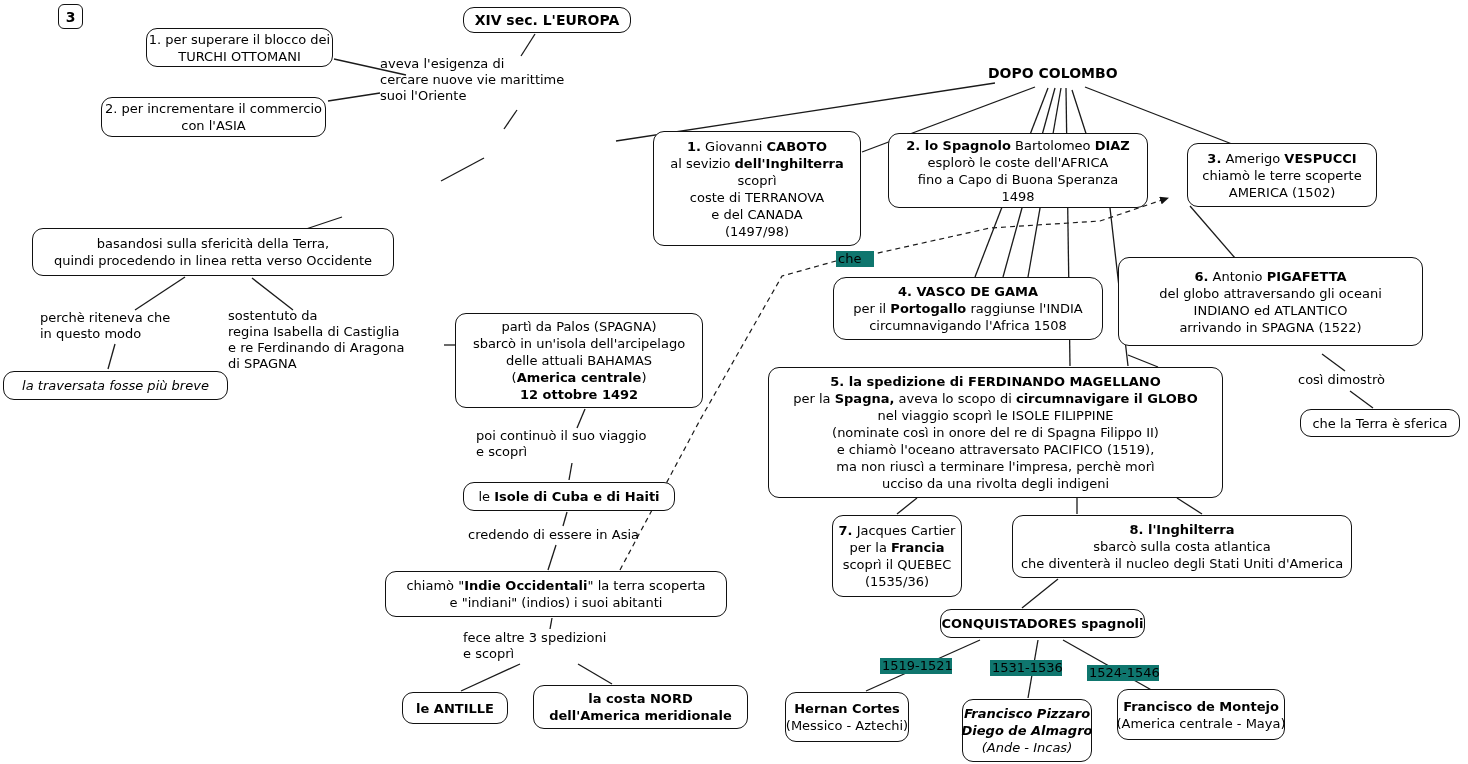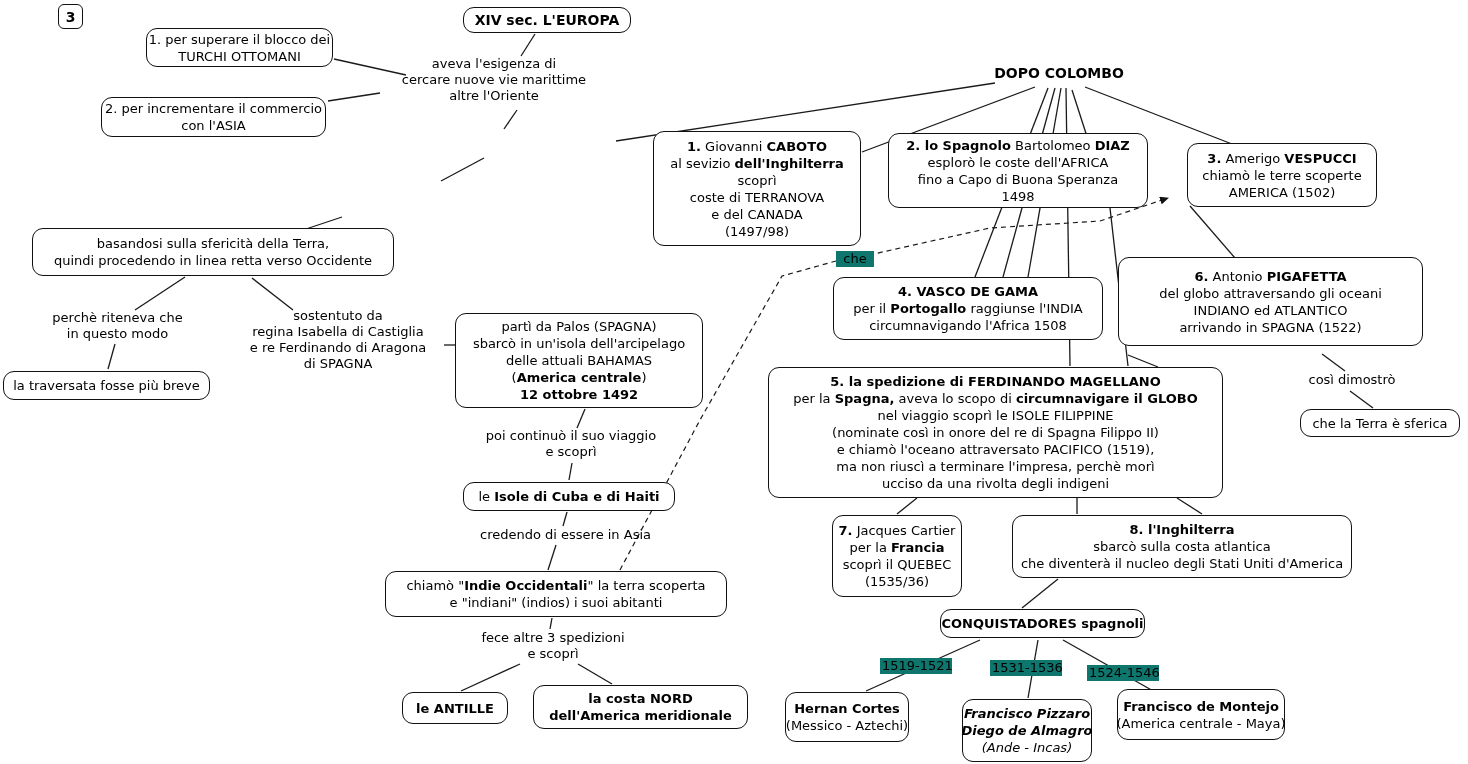--- a/index.html
+++ b/index.html
@@ -1,19 +1,19 @@
 <!DOCTYPE html>
 <html><head>
 <meta charset="utf-8">
 <style>
   html,body{margin:0;padding:0;background:#fff;}
   .stage{position:relative;width:1468px;height:764px;background:#ffffff;
          font-family:"DejaVu Sans",sans-serif;color:#000;overflow:hidden;}
   svg.edges{position:absolute;left:0;top:0;width:1468px;height:764px;}
-  .node{position:absolute;font-size:13px;line-height:16px;text-align:center;white-space:nowrap;}
+  .node{position:absolute;font-size:13px;line-height:16px;white-space:nowrap;}
   .box{border:1.4px solid #111;border-radius:11px;background:#fff;display:flex;
        flex-direction:column;justify-content:center;align-items:center;
        padding:2px 6px;box-sizing:border-box;line-height:17px;}
   .heavy{border-width:1.8px;}
   .plain{background:transparent;}
   .online{background:#0f766e;padding:0 2px;}
   .b{font-weight:bold;}
   .title{font-size:14px;font-weight:bold;}
   .badge{border:1.7px solid #111;border-radius:6px;background:#fff;display:flex;
          justify-content:center;align-items:center;font-weight:bold;font-size:14px;
@@ -81,21 +81,21 @@
       <div><span>TURCHI OTTOMANI</span></div>
     </div>
 
   <div class="node box title" style="left:463px;top:7px;width:168px;height:26px;">
       <div><span class="b">XIV sec. L'EUROPA</span></div>
     </div>
 
   <div class="node plain" style="left:380px;top:56px;width:228px;">
       <div><span>aveva l'esigenza di</span></div>
       <div><span>cercare nuove vie marittime</span></div>
-      <div><span>altre l'Oriente</span></div>
+      <div><span>suoi l'Oriente</span></div>
     </div>
 
   <div class="node box" style="left:101px;top:97px;width:225px;height:40px;">
       <div><span>2. per incrementare il commercio</span></div>
       <div><span>con l'ASIA</span></div>
     </div>
 
 
 
   <div class="node box" style="left:32px;top:228px;width:362px;height:48px;">
@@ -108,21 +108,21 @@
       <div><span>in questo modo</span></div>
     </div>
 
   <div class="node plain" style="left:228px;top:308px;width:220px;">
       <div><span>sostentuto da</span></div>
       <div><span>regina Isabella di Castiglia</span></div>
       <div><span>e re Ferdinando di Aragona</span></div>
       <div><span>di SPAGNA</span></div>
     </div>
 
-  <div class="node box" style="left:3px;top:371px;width:207px;height:29px;">
+  <div class="node box" style="left:3px;top:371px;width:225px;height:29px;font-style:italic;">
       <div><span>la traversata fosse più breve</span></div>
     </div>
 
   <div class="node box" style="left:455px;top:313px;width:248px;height:95px;">
       <div><span>partì da Palos (SPAGNA)</span></div>
       <div><span>sbarcò in un'isola dell'arcipelago</span></div>
       <div><span>delle attuali BAHAMAS</span></div>
       <div><span>(</span><span class="b">America centrale</span><span>)</span></div>
       <div><span class="b">12 ottobre 1492</span></div>
     </div>
@@ -176,21 +176,21 @@
     </div>
 
   <div class="node box" style="left:1187px;top:143px;width:190px;height:64px;">
       <div><span class="b">3.</span><span> Amerigo </span><span class="b">VESPUCCI</span></div>
       <div><span>chiamò le terre scoperte</span></div>
       <div><span>AMERICA (1502)</span></div>
     </div>
 
   <div class="node plain online" style="left:836px;top:251px;width:34px;">che</div>
 
-  <div class="node box" style="left:833px;top:277px;width:270px;height:63px;">
+  <div class="node box" style="left:833px;top:277px;width:270px;height:63px;border-radius:13px;">
       <div><span class="b">4. VASCO DE GAMA</span></div>
       <div><span>per il </span><span class="b">Portogallo</span><span> raggiunse l'INDIA</span></div>
       <div><span>circumnavigando l'Africa 1508</span></div>
     </div>
 
   <div class="node box" style="left:1118px;top:257px;width:305px;height:89px;">
       <div><span class="b">6.</span><span> Antonio </span><span class="b">PIGAFETTA</span></div>
       <div><span>del globo attraversando gli oceani</span></div>
       <div><span>INDIANO ed ATLANTICO</span></div>
       <div><span>arrivando in SPAGNA (1522)</span></div>

